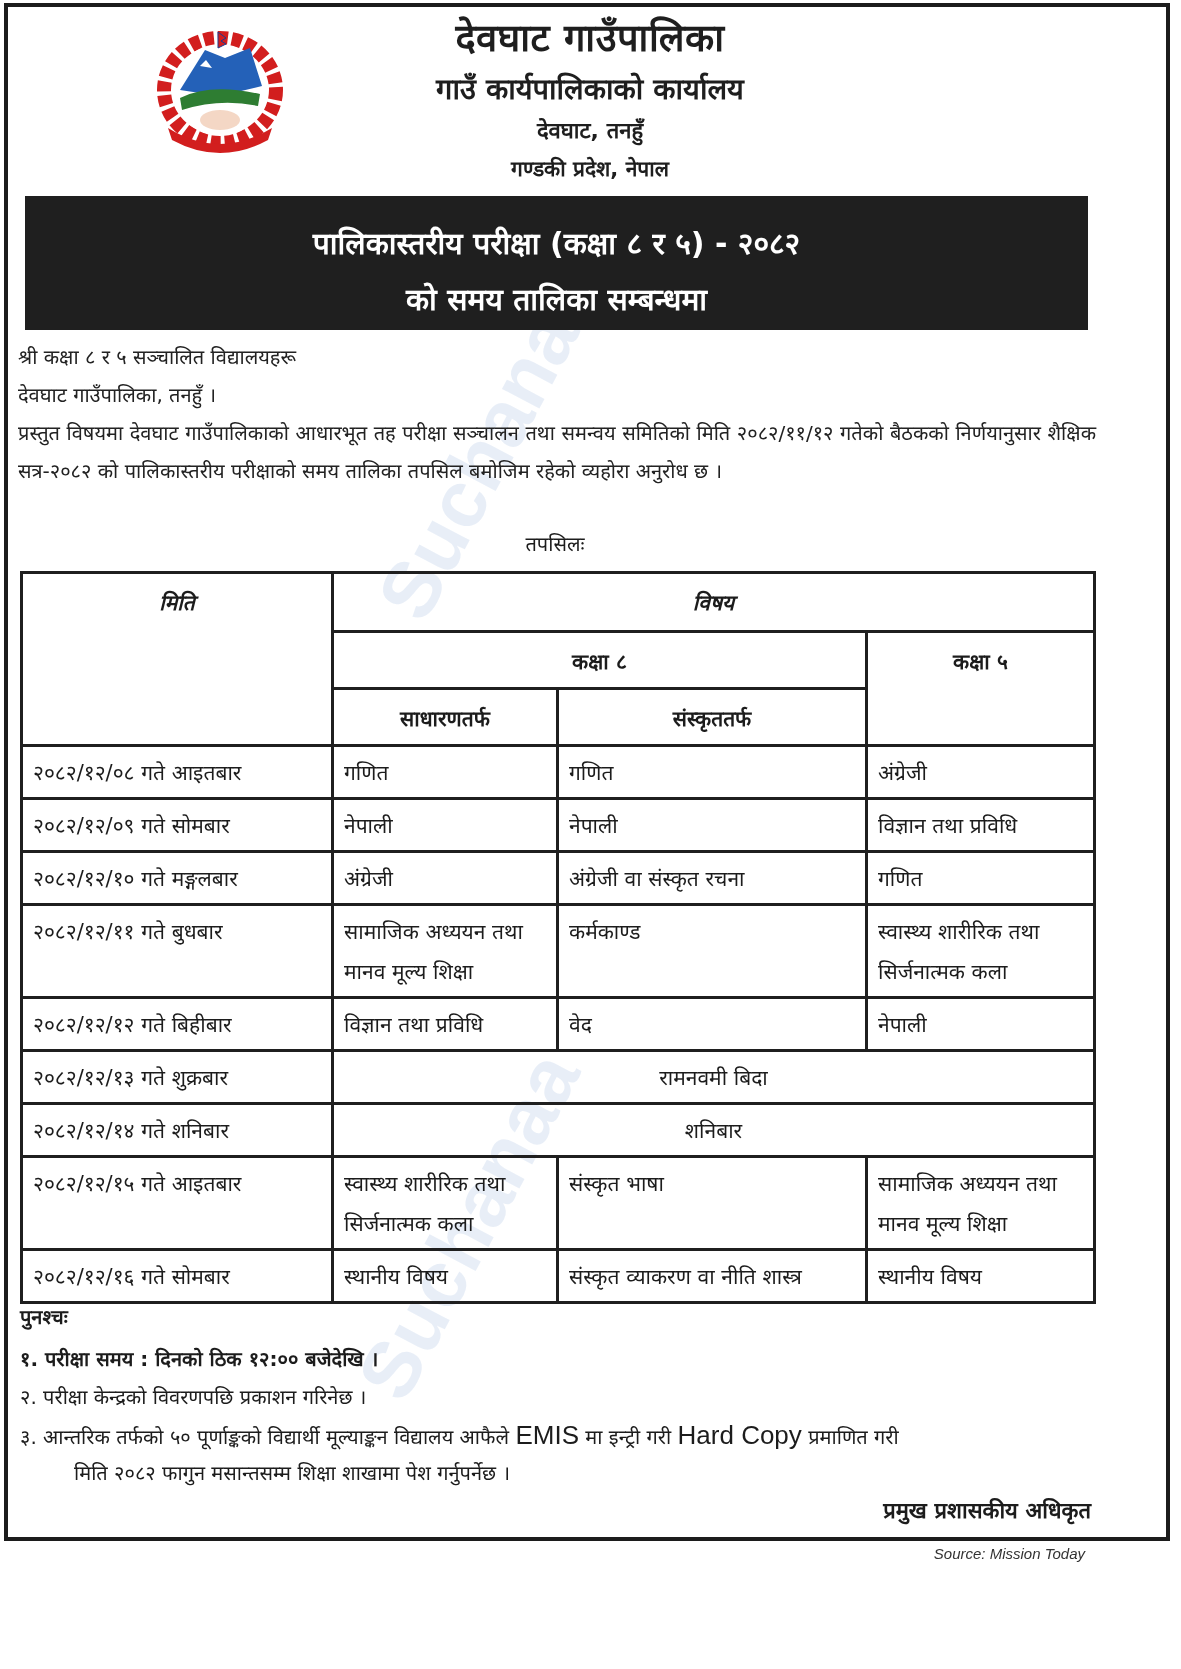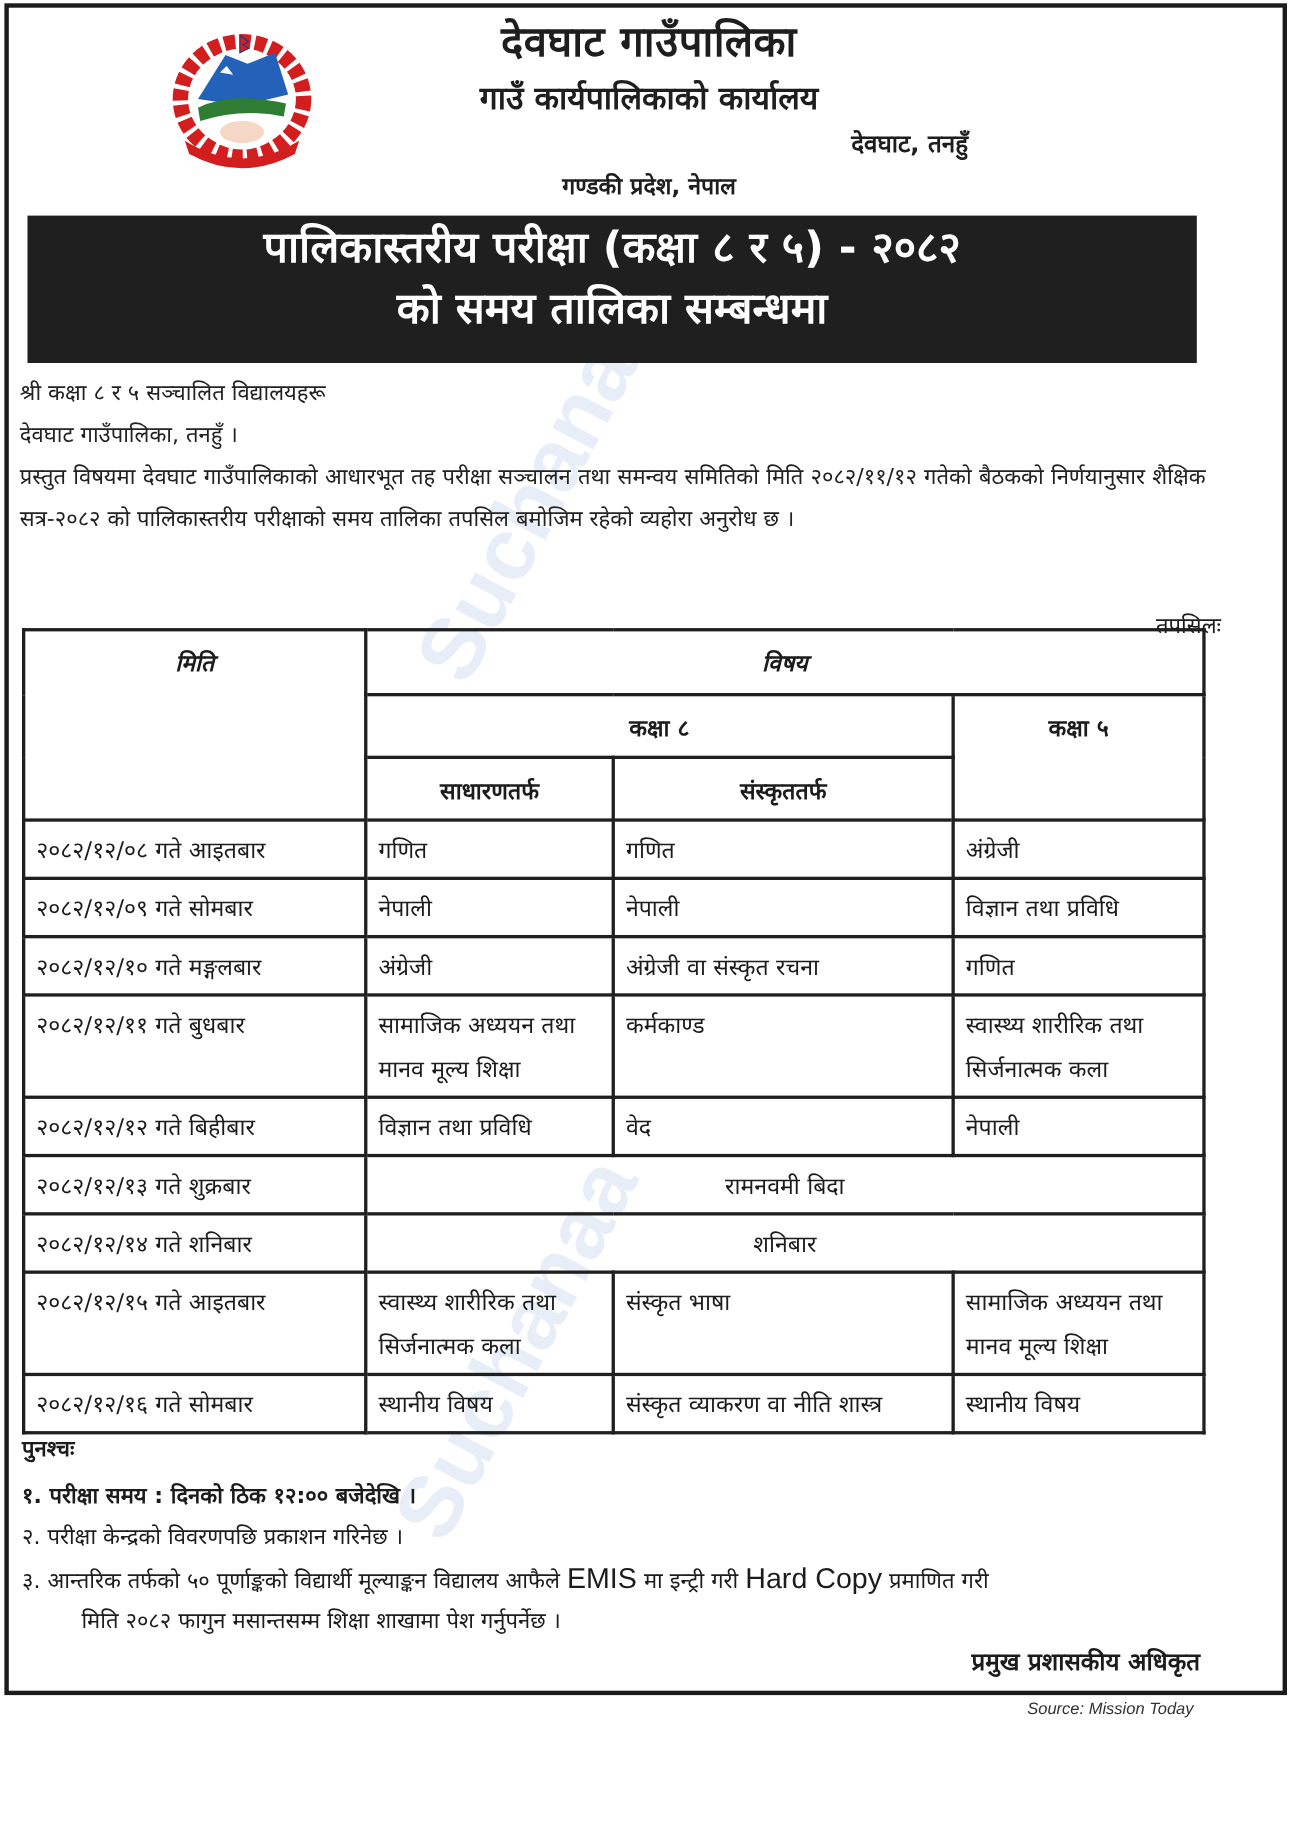--- a/index.html
+++ b/index.html
@@ -4,30 +4,30 @@
 <style>
   html, body { margin:0; padding:0; background:#ffffff; }
   body { width:1181px; height:1669px; position:relative; overflow:hidden;
          font-family:"DejaVu Sans", "Liberation Sans", sans-serif; color:#1c1c1c; }
   .frame { position:absolute; left:4px; top:3px; width:1166px; height:1538px;
            border:4px solid #1c1c1c; box-sizing:border-box; background:#fff; }
   .logo { position:absolute; left:150px; top:28px; width:140px; height:130px; }
   .hdr { position:absolute; left:300px; width:580px; text-align:center; font-weight:bold; color:#1e1e1e; }
   .hdr1 { top:10px; font-size:38px; letter-spacing:0.5px; }
   .hdr2 { top:68px; font-size:29px; }
-  .hdr3 { top:114px; font-size:22px;text-align:right; }
+  .hdr3 { top:114px; font-size:22px; }
   .hdr4 { top:154px; font-size:21px; }
   .banner { position:absolute; left:25px; top:196px; width:1063px; height:134px; background:#1f1f1f;
-            color:#fff; text-align:center; font-weight:bold; font-size:39px; line-height:56px;
-            padding-top:2px; box-sizing:border-box; }
+            color:#fff; text-align:center; font-weight:bold; font-size:30px; line-height:56px;
+            padding-top:20px; box-sizing:border-box; }
   .para { position:absolute; left:18px; width:1078px; font-size:20px; line-height:38px; color:#222; }
   .p1 { top:338px; }
   .p2 { top:376px; }
   .p3 { top:414px; text-align:justify; text-align-last:left; }
-  .tapasil { position:absolute; top:530px; left:0; width:1110px; text-align:right; font-size:20px;margin-top:24px; }
+  .tapasil { position:absolute; top:530px; left:0; width:1110px; text-align:center; font-size:20px; }
 
   table.sched { position:absolute; left:20px; top:571px; width:1073px; border-collapse:collapse;
                 table-layout:fixed; font-size:21px; }
   table.sched td, table.sched th { border:3px solid #1f1f1f; padding:0 10px; vertical-align:top; }
   table.sched th { font-weight:bold; text-align:center; padding-top:14px; font-size:21px; }
   table.sched td { line-height:40px; padding-top:6px; padding-bottom:4px; }
   table.sched td.center { text-align:center;margin-top:20px; }
   .h1row th { height:42px;font-style:italic; }
   .h2row th, .h3row th { height:40px; }
   .note-title { position:absolute; left:20px; top:1303px; font-weight:bold; font-size:20px; }

